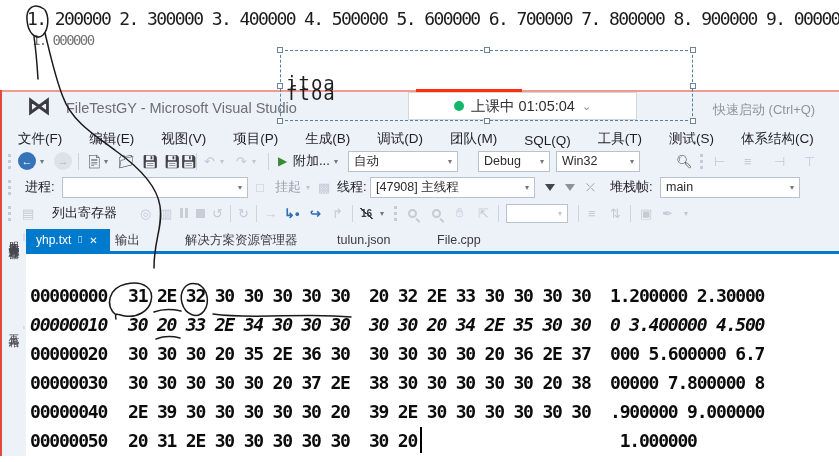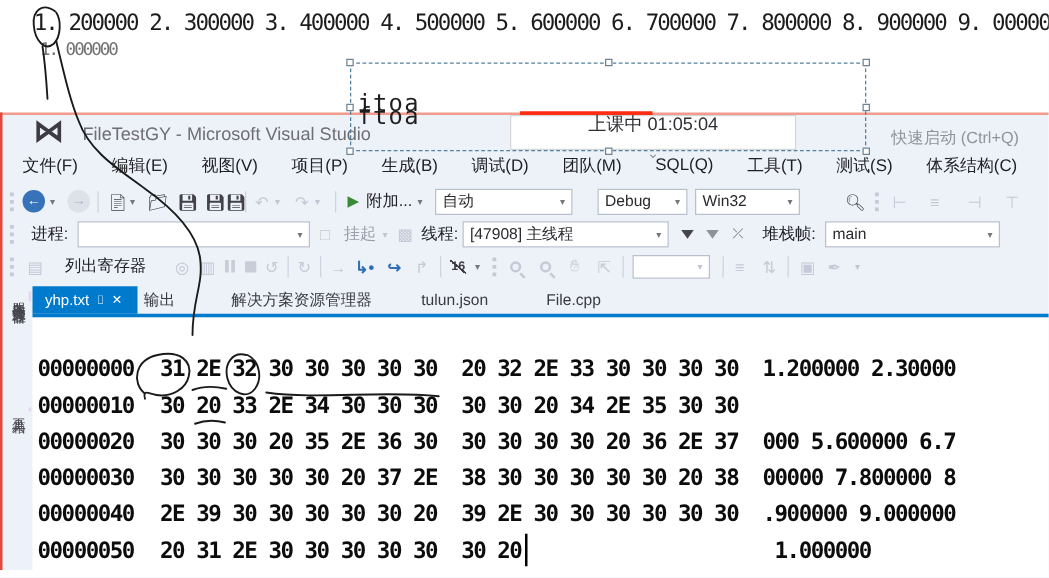--- a/index.html
+++ b/index.html
@@ -45,30 +45,30 @@
   .red-top { position:absolute; left:0; top:90px; width:839px; height:2px; background:#f19a8e; z-index:5;}
   .red-top-bright { position:absolute; left:416px; top:89px; width:106px; height:3px; background:#ff2d12; z-index:6;}
   .red-left { position:absolute; left:0; top:90px; width:2px; height:366px; background:#e2493b; z-index:6;}
 
   
   .vs-logo { position:absolute; left:27px; top:94px; font-size:24px; color:#3b3b41; font-weight:bold; line-height:24px;}
   .win-title { position:absolute; left:66px; top:100px; font-size:14.5px; color:#6e6e73; }
   .class-box {
     position:absolute; left:408px; top:92px; width:229px; height:28px;
     background:#fff; border:1px solid #d6d6d6; z-index:10;
-    display:flex; align-items:center; justify-content:center; gap:7px;flex-direction:column;
+    display:flex; align-items:center; justify-content:center; gap:7px;
   }
   .green-dot { width:10px; height:10px; border-radius:50%; background:#12b76a; }
   .class-text { font-size:14.5px; color:#2e2e33; }
   .class-caret { font-size:11px; color:#8a8a8a; }
   .quick-launch { position:absolute; left:713px; top:101px; font-size:13px; color:#8f9499; }
 
   
   .menubar { position:absolute; left:0; top:124px; width:839px; height:24px;
-    display:flex; align-items:flex-start; padding-left:18px; gap:27px;
+    display:flex; align-items:flex-end; padding-left:18px; gap:27px;
     font-size:13.5px; color:#1f1f24; white-space:nowrap; overflow:hidden; }
   .menubar span { cursor:default; }
 
   
   .tbar { position:absolute; left:0; width:839px; height:26px; }
   .t1 { top:148px; } .t2 { top:174px; } .t3 { top:200px; }
   .titem { position:absolute; top:0; height:26px; display:flex; align-items:center; }
   .grip { border-left:3px dotted #c3cbd8; height:15px; width:3px; }
   .vsep { width:1px; height:17px; background:#cdd4e0; }
   .circle-btn { width:18px; height:18px; border-radius:50%; display:flex; align-items:center; justify-content:center;
@@ -454,23 +454,24 @@
 
 <div class="editor"></div>
 <div class="side-tab st1">服务器资源管理器</div>
 <div class="side-tab st2">工具箱</div>
 
 <div class="hexrow" style="top:282px;">
   <span class="addr">00000000</span>
   <span class="bytes">31 2E 32 30 30 30 30 30  20 32 2E 33 30 30 30 30</span>
   <span class="asc">1.200000 2.30000</span>
 </div>
-<div class="hexrow" style="top:311px;">
+<div class="hexrow" style="top:311px;font-style:italic;">
   <span class="addr">00000010</span>
   <span class="bytes">30 20 33 2E 34 30 30 30  30 30 20 34 2E 35 30 30</span>
+  <span class="asc">0 3.400000 4.500</span>
 </div>
 <div class="hexrow" style="top:340px;">
   <span class="addr">00000020</span>
   <span class="bytes">30 30 30 20 35 2E 36 30  30 30 30 30 20 36 2E 37</span>
   <span class="asc">000 5.600000 6.7</span>
 </div>
 <div class="hexrow" style="top:369px;">
   <span class="addr">00000030</span>
   <span class="bytes">30 30 30 30 30 20 37 2E  38 30 30 30 30 30 20 38</span>
   <span class="asc">00000 7.800000 8</span>

